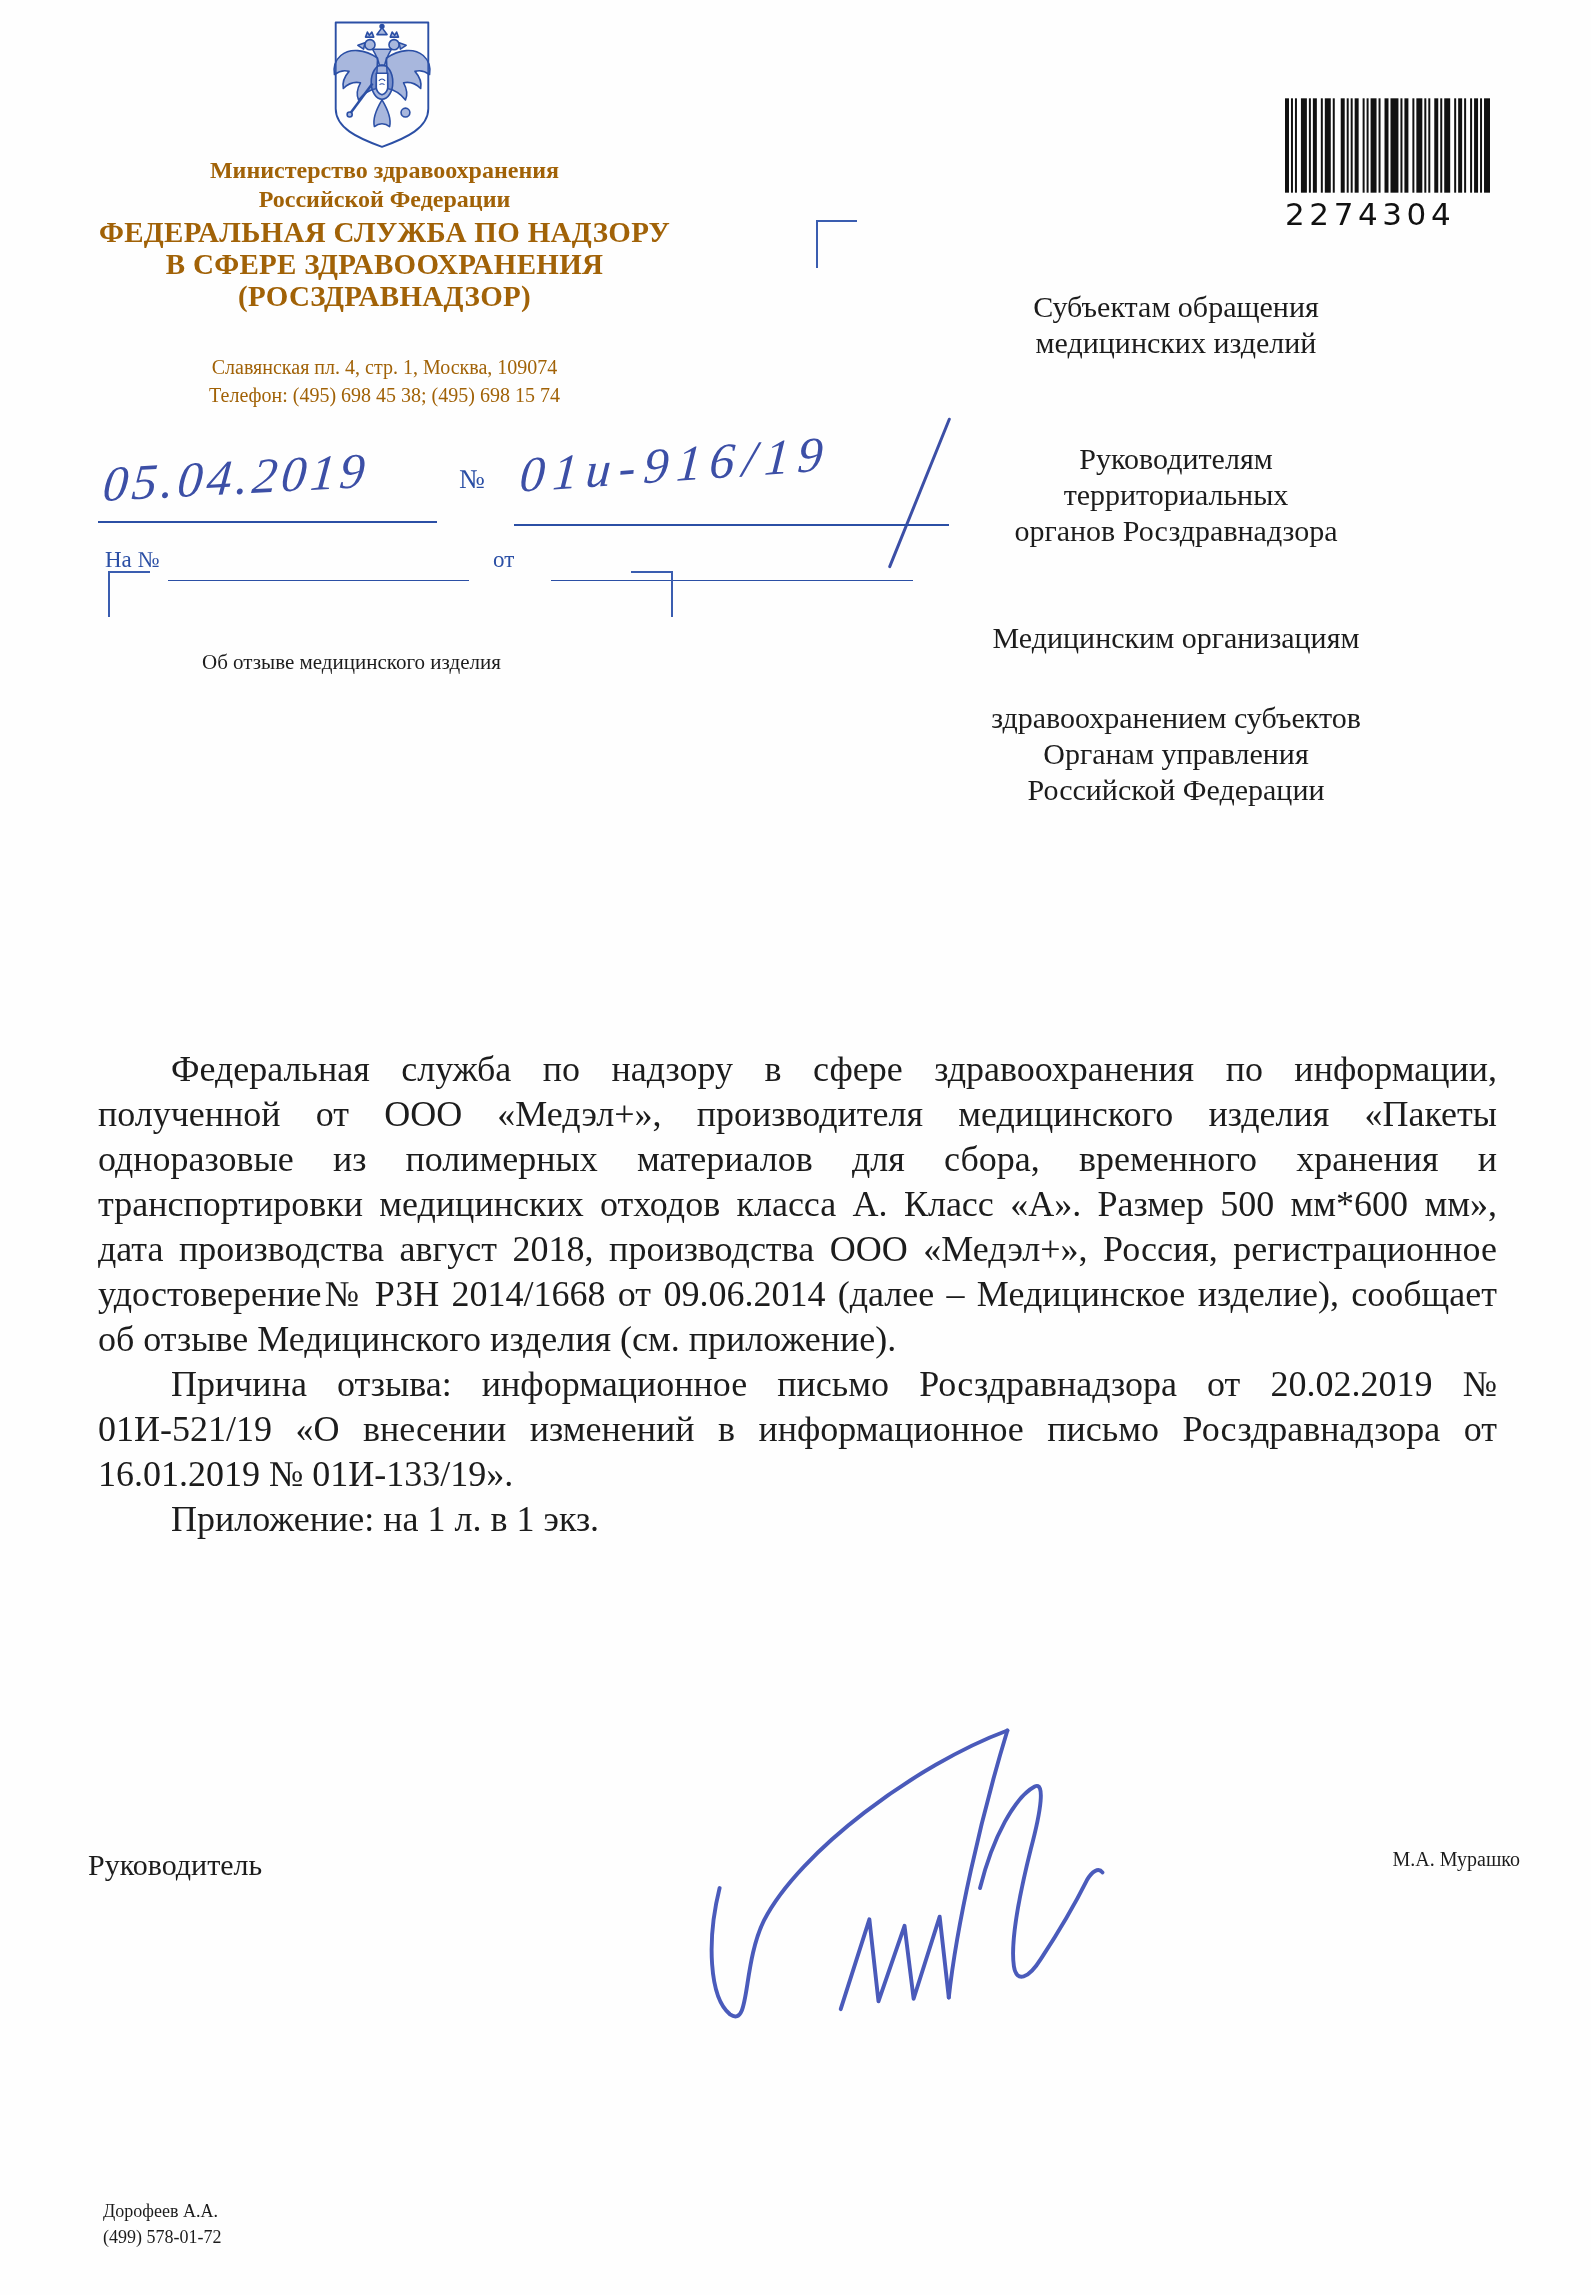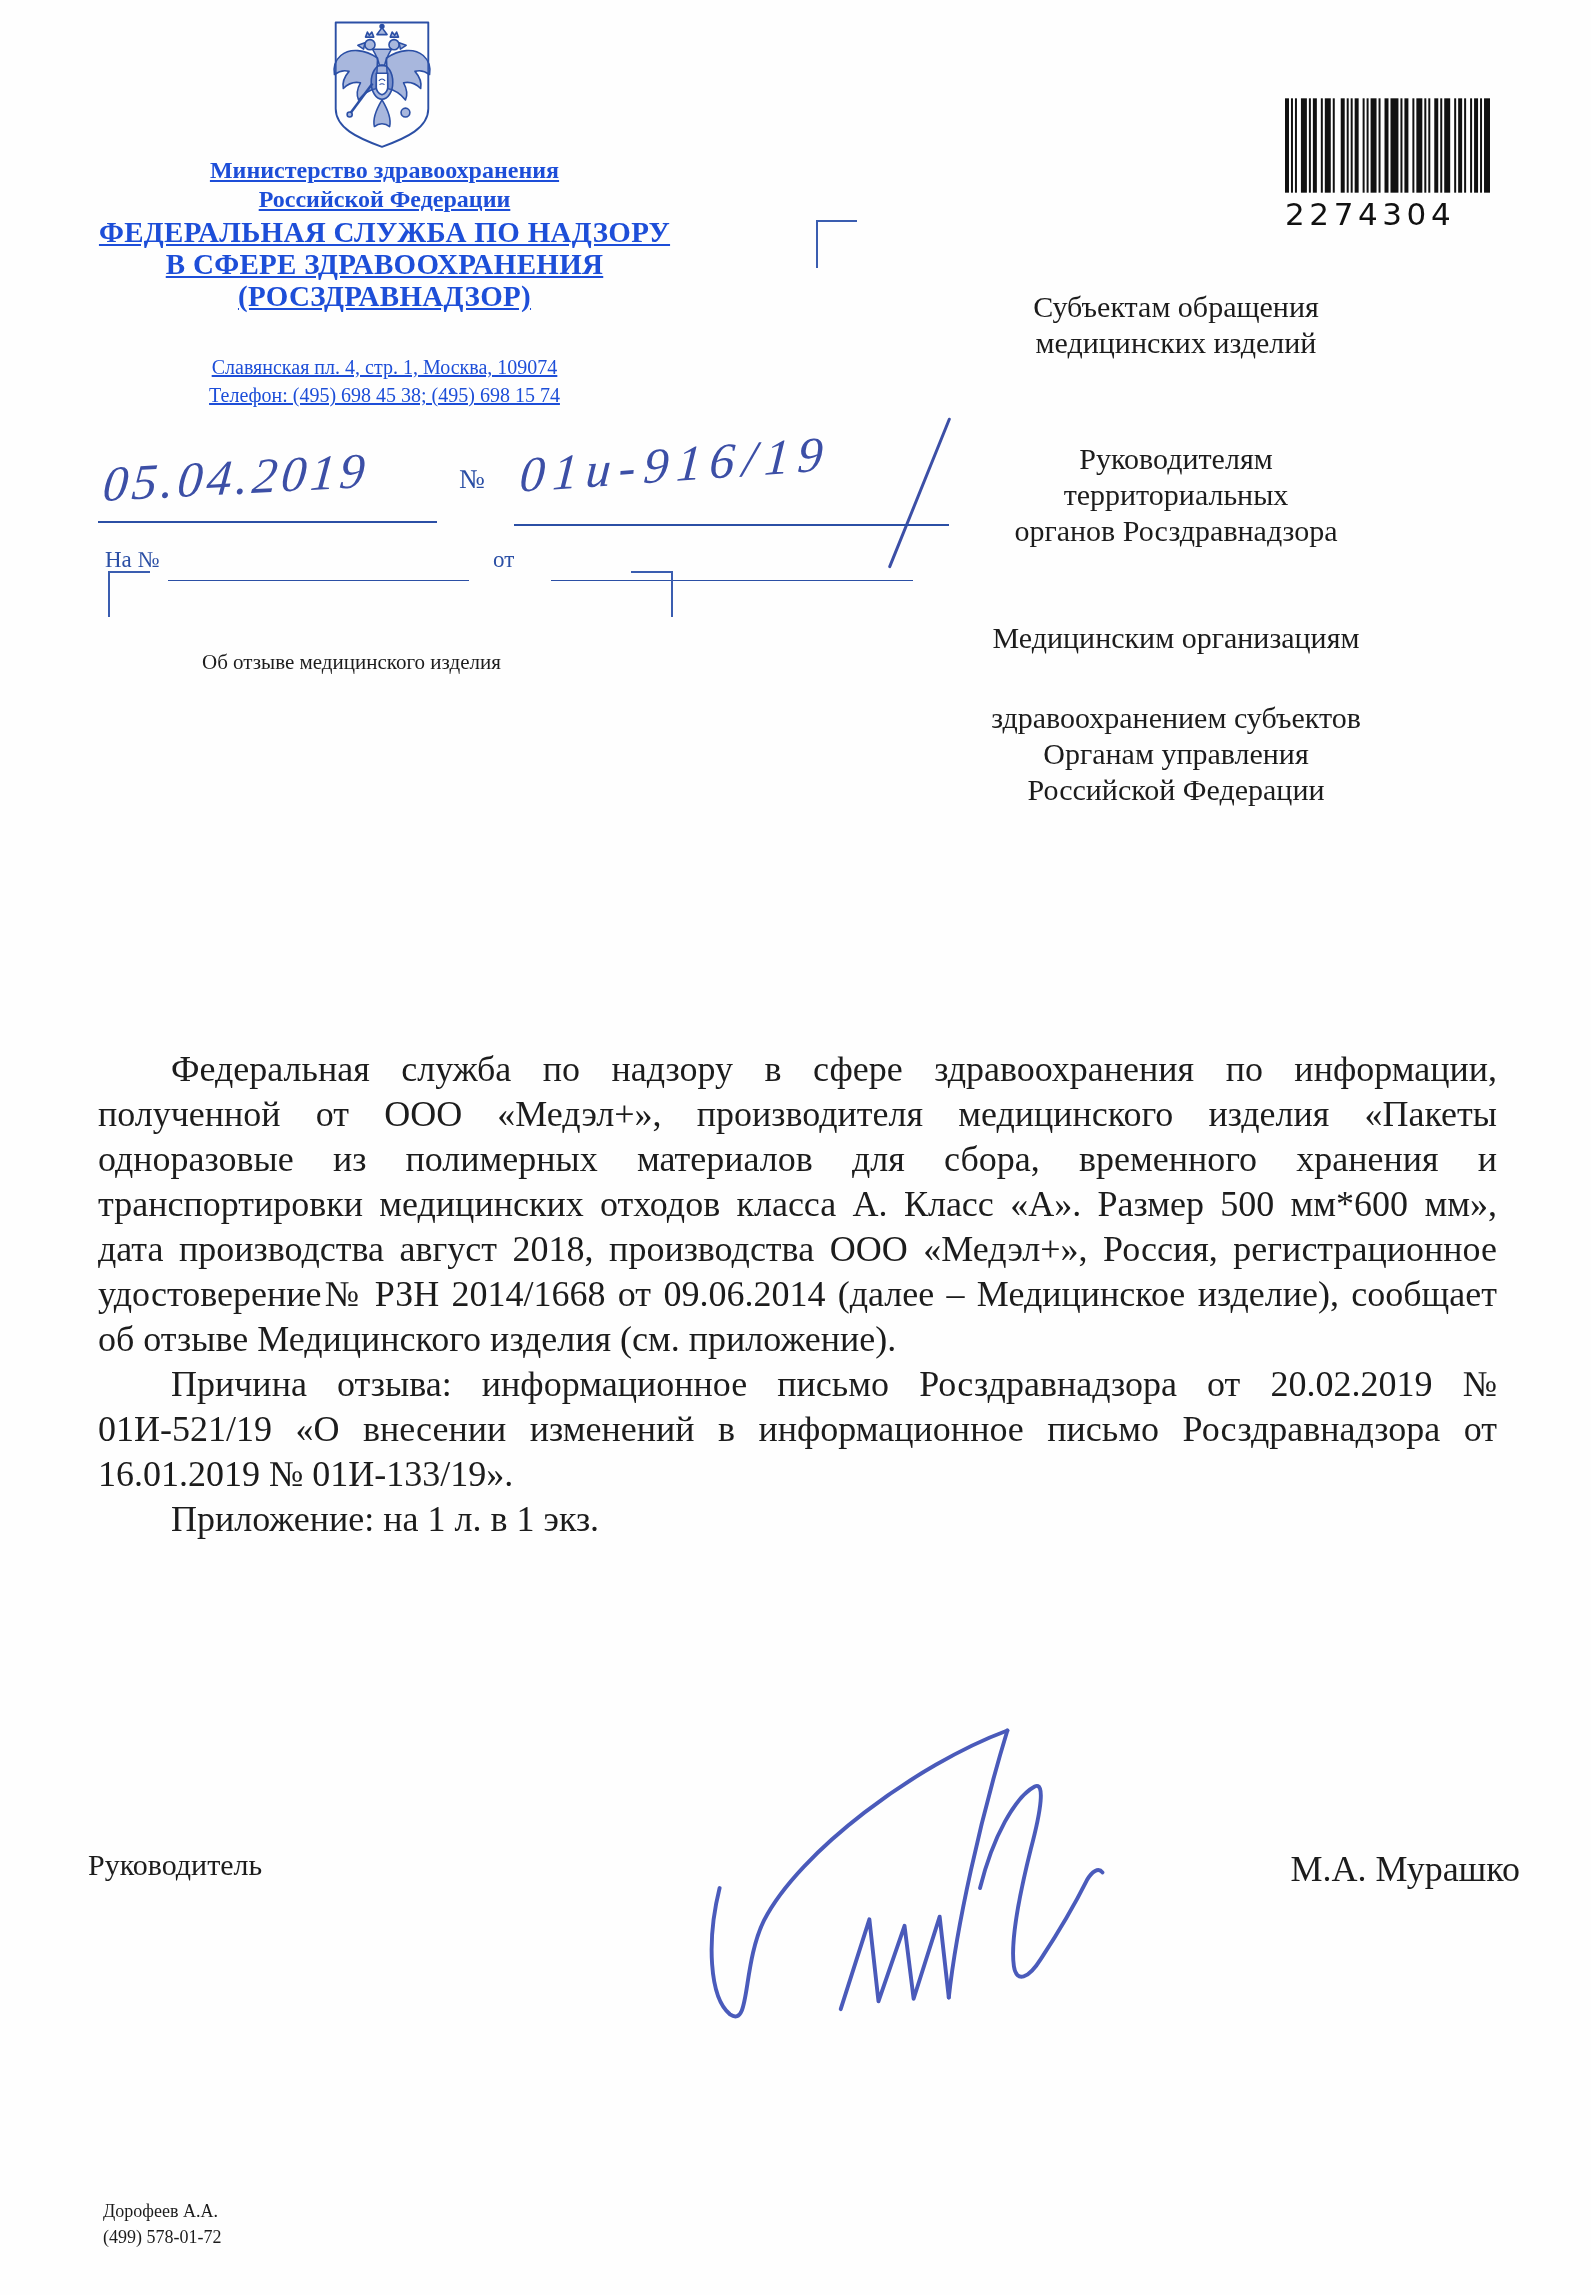--- a/index.html
+++ b/index.html
@@ -6,21 +6,21 @@
   .page{
     position:relative;
     width:1592px;height:2295px;
     background:#fefefe;
     font-family:"Liberation Serif", serif;
     color:#1c1c1c;
     overflow:hidden;
   }
   
   .coat{position:absolute;left:328px;top:19.6px;width:108px;height:130px;}
-  .lh-block{position:absolute;left:49px;width:671px;text-align:center;color:#1d4ed8;text-decoration:underline;}
+  .lh-block{position:absolute;left:49px;width:671px;text-align:center;color:#a16207;}
   .lh-ministry{top:156px;font-weight:bold;font-size:24px;line-height:29px;}
   .lh-service{top:216px;font-weight:bold;font-size:29px;line-height:32px;letter-spacing:0.3px;}
   .lh-addr{top:353px;font-size:20px;line-height:28px;}
   
   .hw{position:absolute;color:#3c4fa6;font-style:italic;font-family:"Liberation Serif", serif;transform:skewX(-8deg) rotate(-3deg);}
   .hw-date{left:104px;top:448px;font-size:50px;letter-spacing:3.9px;}
   .hw-num{left:521px;top:435px;font-size:50px;letter-spacing:7.8px;transform:skewX(-8deg) rotate(-4deg);}
   .hw-slash{position:absolute;left:918px;top:412px;width:3.3px;height:162px;background:#3c4fa6;transform:rotate(22deg);border-radius:2px;}
   .blue-line{position:absolute;height:0;border-top:2px solid #2b4fa5;}
   .line-date{left:98px;top:521px;width:339px;}
@@ -44,21 +44,21 @@
   .recip-block-3{margin-bottom:44px;}
   
   .barcode{position:absolute;left:1285px;top:98px;width:165px;text-align:center;}
   .barcode-number{font-family:"DejaVu Sans", sans-serif;font-size:31px;letter-spacing:4.6px;color:#111;margin-top:1.3px;}
   
   .body-text{position:absolute;left:98px;top:1047px;width:1399px;font-size:36px;line-height:45px;text-align:justify;}
   .body-text p{margin:0;text-indent:73px;}
   .attachment{margin-top:27px;}
   
   .position-title{position:absolute;left:88px;top:1848px;font-size:30px;}
-  .signer-name{position:absolute;left:1271px;top:1848px;width:249px;text-align:right;font-size:36px;}
+  .signer-name{position:absolute;left:1271px;top:1848px;width:249px;text-align:right;font-size:20px;}
   .signature-svg{position:absolute;left:701px;top:1724px;}
   
   .footer{position:absolute;left:103px;top:2198px;font-size:18px;line-height:26px;}
 </style>
 </head>
 <body>
 
 <div class="page">
 
   <div class="coat">

